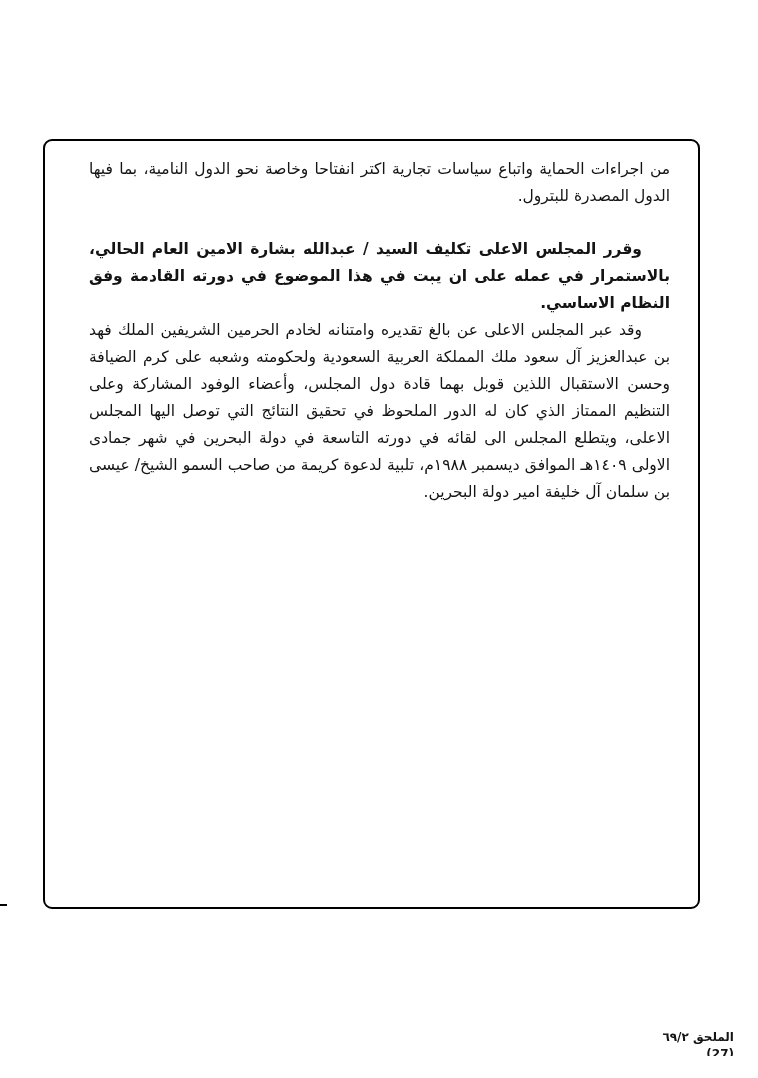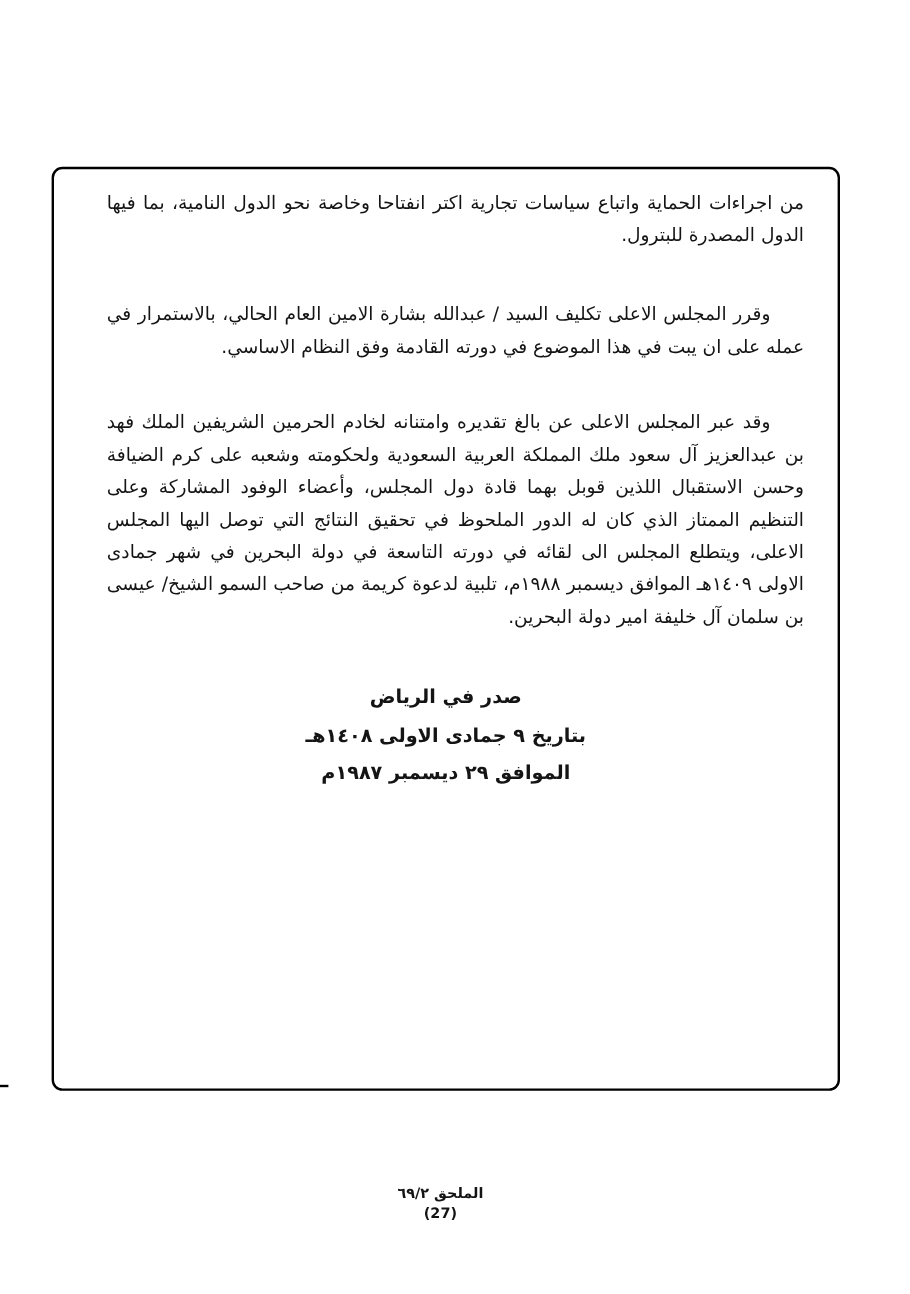--- a/index.html
+++ b/index.html
@@ -31,41 +31,40 @@
     position: absolute;
     top: 15px;
     right: 28px;
     left: 44px;
     direction: rtl;
     font-size: 15.5px;
     line-height: 27px;
     text-align: justify;
   }
   .body-text p { margin: 0; }
-  .body-text p.indented { text-indent: 28px; margin-top: 36px; }
-  .body-text p.gap-before { margin-top: 39px; }
+  .body-text p.indented { text-indent: 28px; }
+  .body-text p.gap-before { margin-top: 26px; font-weight: bold; }
   .signature {
     position: absolute;
     top: 424px;
     left: 0;
     right: 0;
     direction: rtl;
     text-align: center;
     font-weight: bold;
     font-size: 16px;
     line-height: 31.5px;
     letter-spacing: 0.2px;
   }
   .footer {
     position: absolute;
-    top: 986px;
+    top: 1029px;
     left: 0;
     right: 24px;
     direction: rtl;
-    text-align: center;
     font-weight: bold;
     font-size: 12px;
     line-height: 17px;
   }
   .artifact {
     position: absolute;
     left: 0;
     top: 904px;
     width: 7px;
     height: 2px;
@@ -78,25 +77,20 @@
 <div class="sheet">
 
   <div class="frame">
 
     <div class="body-text">
       <p class="para">من اجراءات الحماية واتباع سياسات تجارية اكتر انفتاحا وخاصة نحو الدول النامية، بما فيها الدول المصدرة للبترول.</p>
       <p class="para indented gap-before">وقرر المجلس الاعلى تكليف السيد / عبدالله بشارة الامين العام الحالي، بالاستمرار في عمله على ان يبت في هذا الموضوع في دورته القادمة وفق النظام الاساسي.</p>
       <p class="para indented">وقد عبر المجلس الاعلى عن بالغ تقديره وامتنانه لخادم الحرمين الشريفين الملك فهد بن عبدالعزيز آل سعود ملك المملكة العربية السعودية ولحكومته وشعبه على كرم الضيافة وحسن الاستقبال اللذين قوبل بهما قادة دول المجلس، وأعضاء الوفود المشاركة وعلى التنظيم الممتاز الذي كان له الدور الملحوظ في تحقيق النتائج التي توصل اليها المجلس الاعلى، ويتطلع المجلس الى لقائه في دورته التاسعة في دولة البحرين في شهر جمادى الاولى ١٤٠٩هـ الموافق ديسمبر ١٩٨٨م، تلبية لدعوة كريمة من صاحب السمو الشيخ/ عيسى بن سلمان آل خليفة امير دولة البحرين.</p>
     </div>
 
-    <div class="signature">
-      <div>صدر في الرياض</div>
-      <div>بتاريخ ٩ جمادى الاولى ١٤٠٨هـ</div>
-      <div>الموافق ٢٩ ديسمبر ١٩٨٧م</div>
-    </div>
 
   </div>
 
   <div class="artifact"></div>
 
   <div class="footer">
     <div>الملحق ٦٩/٢</div>
     <div>(27)</div>
   </div>
 

